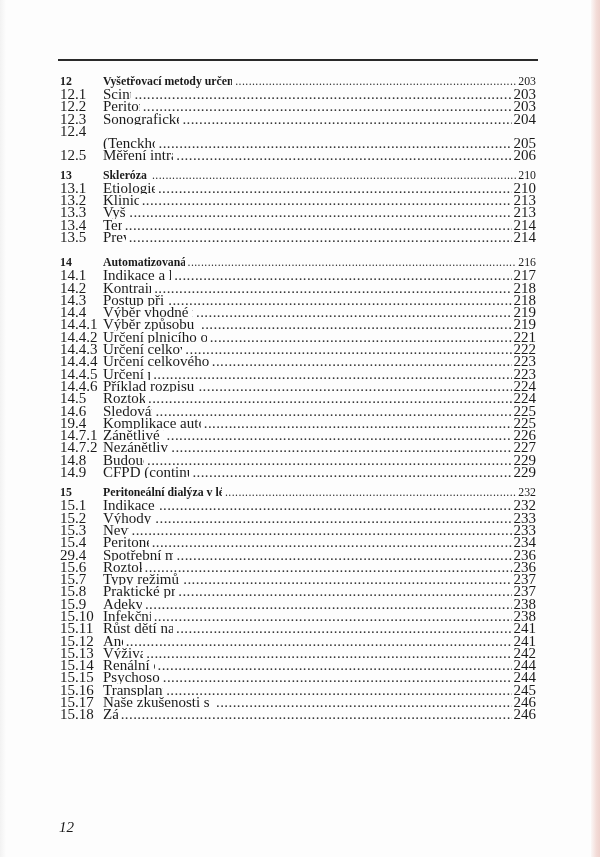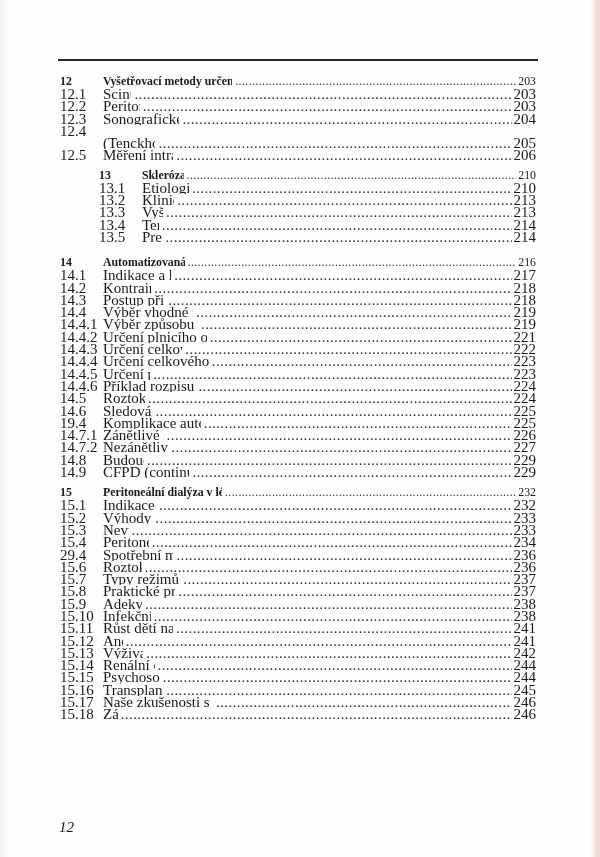--- a/index.html
+++ b/index.html
@@ -42,21 +42,21 @@
   .leader::before {
     content: "................................................................................................................................................................................................................................";
   }
   .page { flex: 0 0 auto; text-align: left; font-weight: normal; }
   .continuation .title { white-space: nowrap; }
   .folio {
     position: absolute; left: 59px; top: 819px;
     font-style: italic; font-size: 15px;
   }
   .ch12 { margin-bottom: 7px; }
-  .ch13 { margin-bottom: 13px; margin-left: 39px; }
+  .ch13 { margin-bottom: 13px; }
   .row.gap-before { }
 </style>
 </head>
 <body>
 
 <div class="page-edge-left"></div>
 <div class="page-edge-right"></div>
 <div class="top-rule"></div>
 
 <div class="toc">

